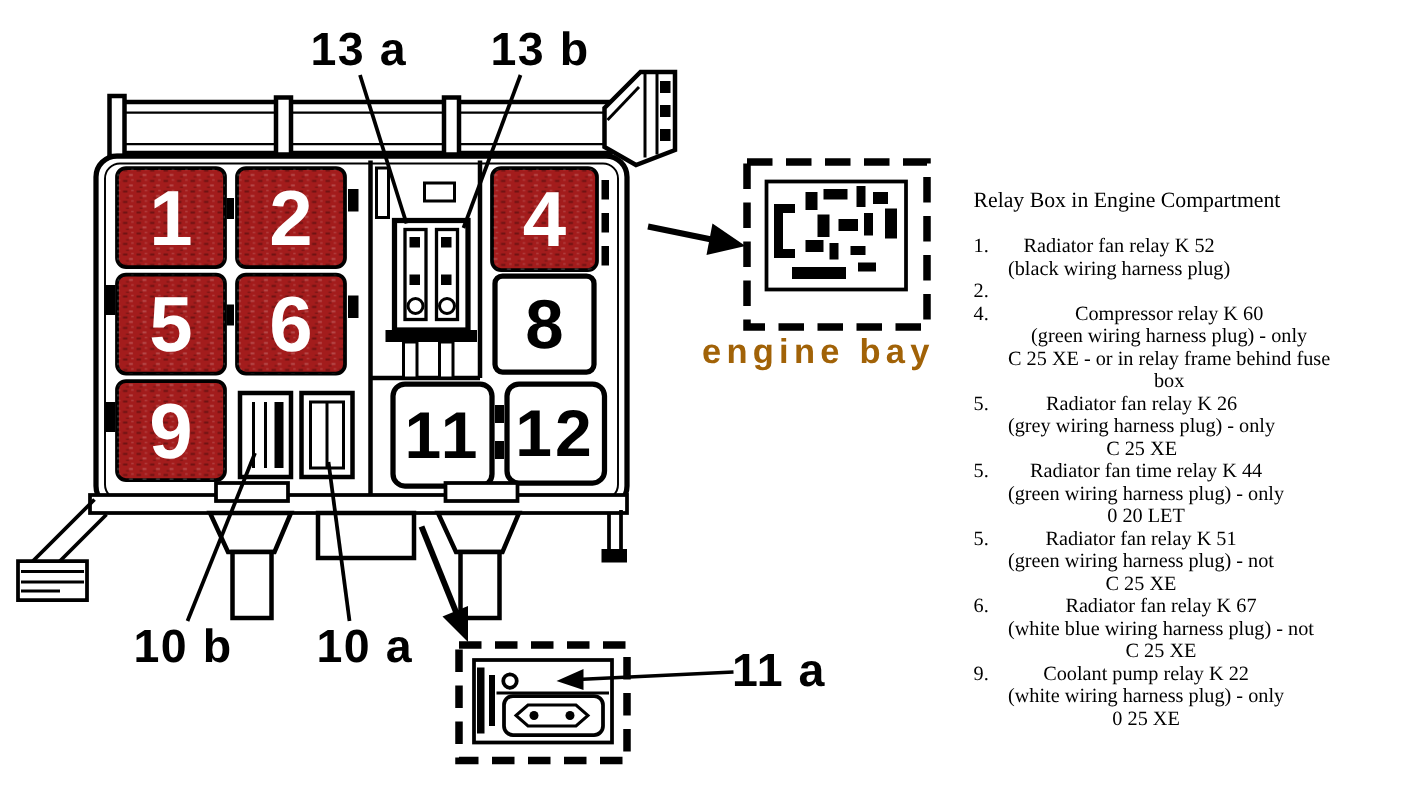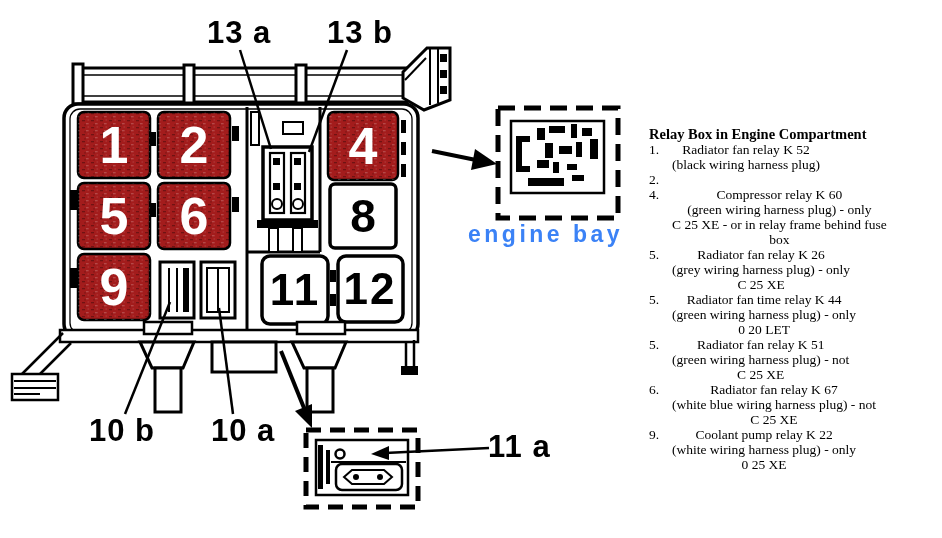--- a/index.html
+++ b/index.html
@@ -7,21 +7,21 @@
        font-family:"Liberation Sans",sans-serif;}
   .stage{position:relative;width:942px;height:538px;background:#fff;}
   svg text{user-select:none;}
   .num-white{fill:#fff;font-weight:bold;font-family:"Liberation Sans",sans-serif;}
   .num-black{fill:#000;font-weight:bold;font-family:"Liberation Sans",sans-serif;}
   .callout{fill:#000;font-weight:bold;font-size:31px;font-family:"Liberation Sans",sans-serif;letter-spacing:1px;}
   .caption{position:absolute;left:468px;top:221px;font-weight:bold;font-size:23px;
            line-height:26px;letter-spacing:3.5px;font-family:"Liberation Sans",sans-serif;}
   .legend{position:absolute;left:649px;top:127px;width:288px;color:#000;
           font-family:"Liberation Serif",serif;font-size:13.5px;line-height:15px;}
-  .legend-title{font-weight:bold;font-size:14.5px;white-space:nowrap;}
+  .legend-title{font-weight:normal;font-size:14.5px;margin-bottom:14px;white-space:nowrap;}
   .legend-item{display:flex;}
   .legend-item .num{width:23px;flex:0 0 23px;}
   .legend-item .lines div{white-space:nowrap;text-align:center;}
 </style>
 </head>
 <body>
 
 <div class="stage">
 
   <svg width="660" height="538" viewBox="0 0 660 538" style="position:absolute;left:0;top:0;">
@@ -226,21 +226,21 @@
       </g>
     </g>
 
     <text x="207" y="43" class="callout">13 a</text>
     <text x="327" y="43" class="callout">13 b</text>
     <text x="89" y="441" class="callout">10 b</text>
     <text x="211" y="441" class="callout">10 a</text>
     <text x="488" y="457" class="callout">11 a</text>
   </svg>
 
-  <div class="caption" style="color: #3b82f6;">
+  <div class="caption" style="color: #a16207;">
     <div>engine bay</div>
   </div>
 
   <div class="legend">
     <div class="legend-title">Relay Box in Engine Compartment</div>
 
     <div class="legend-item">
       <span class="num">1.</span>
       <div class="lines">
         <div>Radiator fan relay K 52</div>

